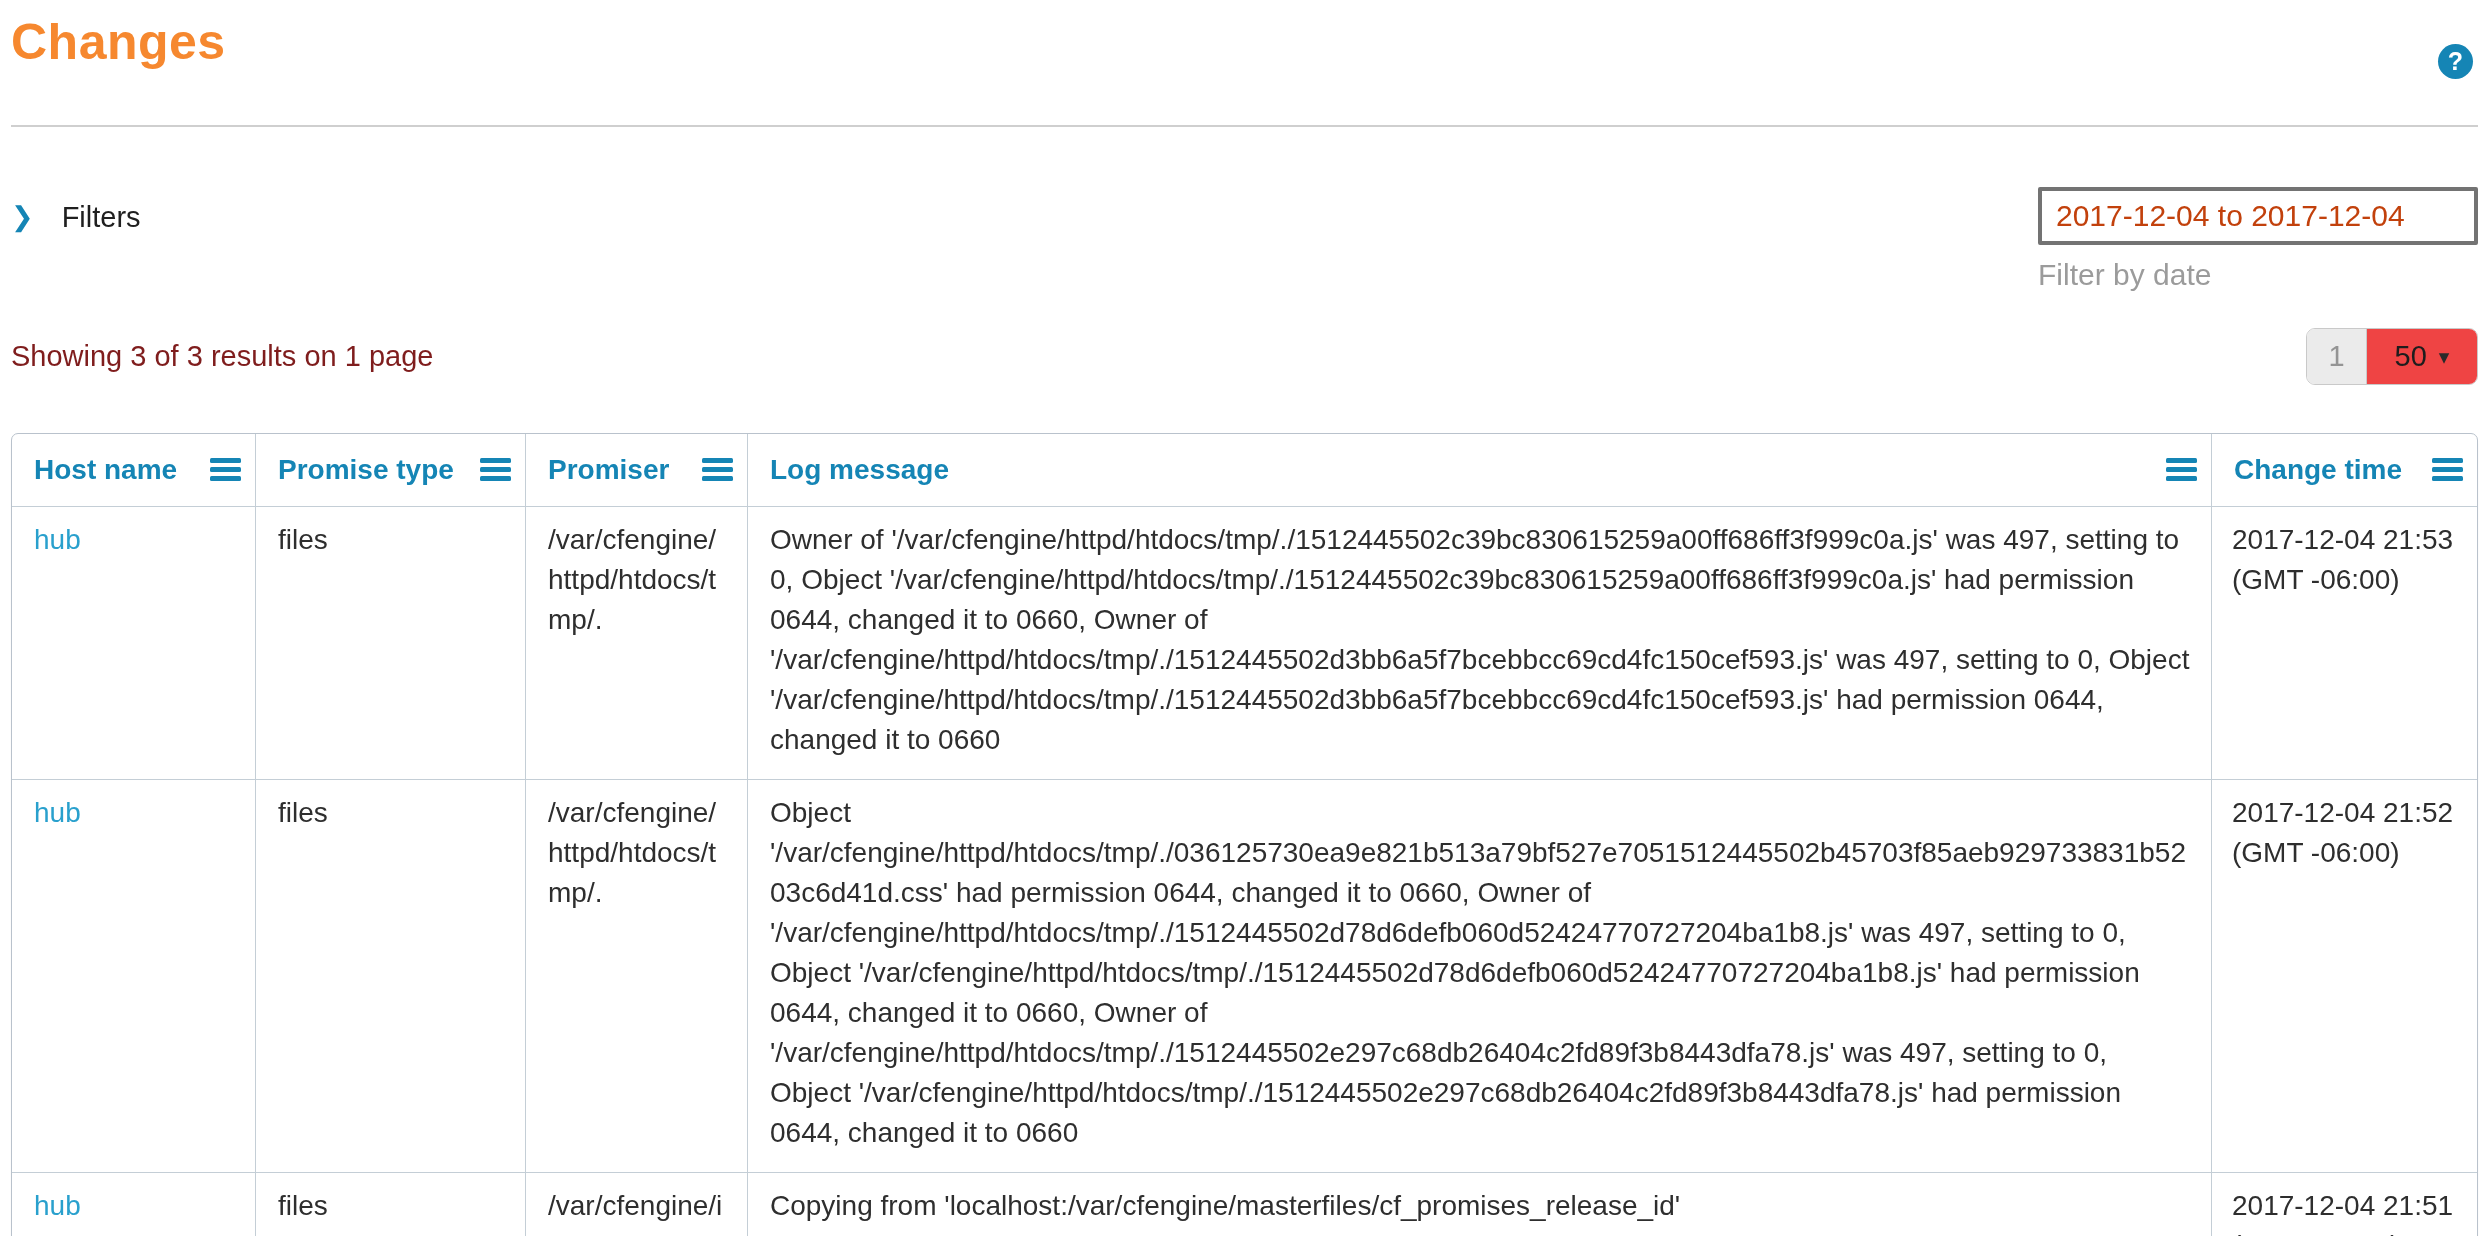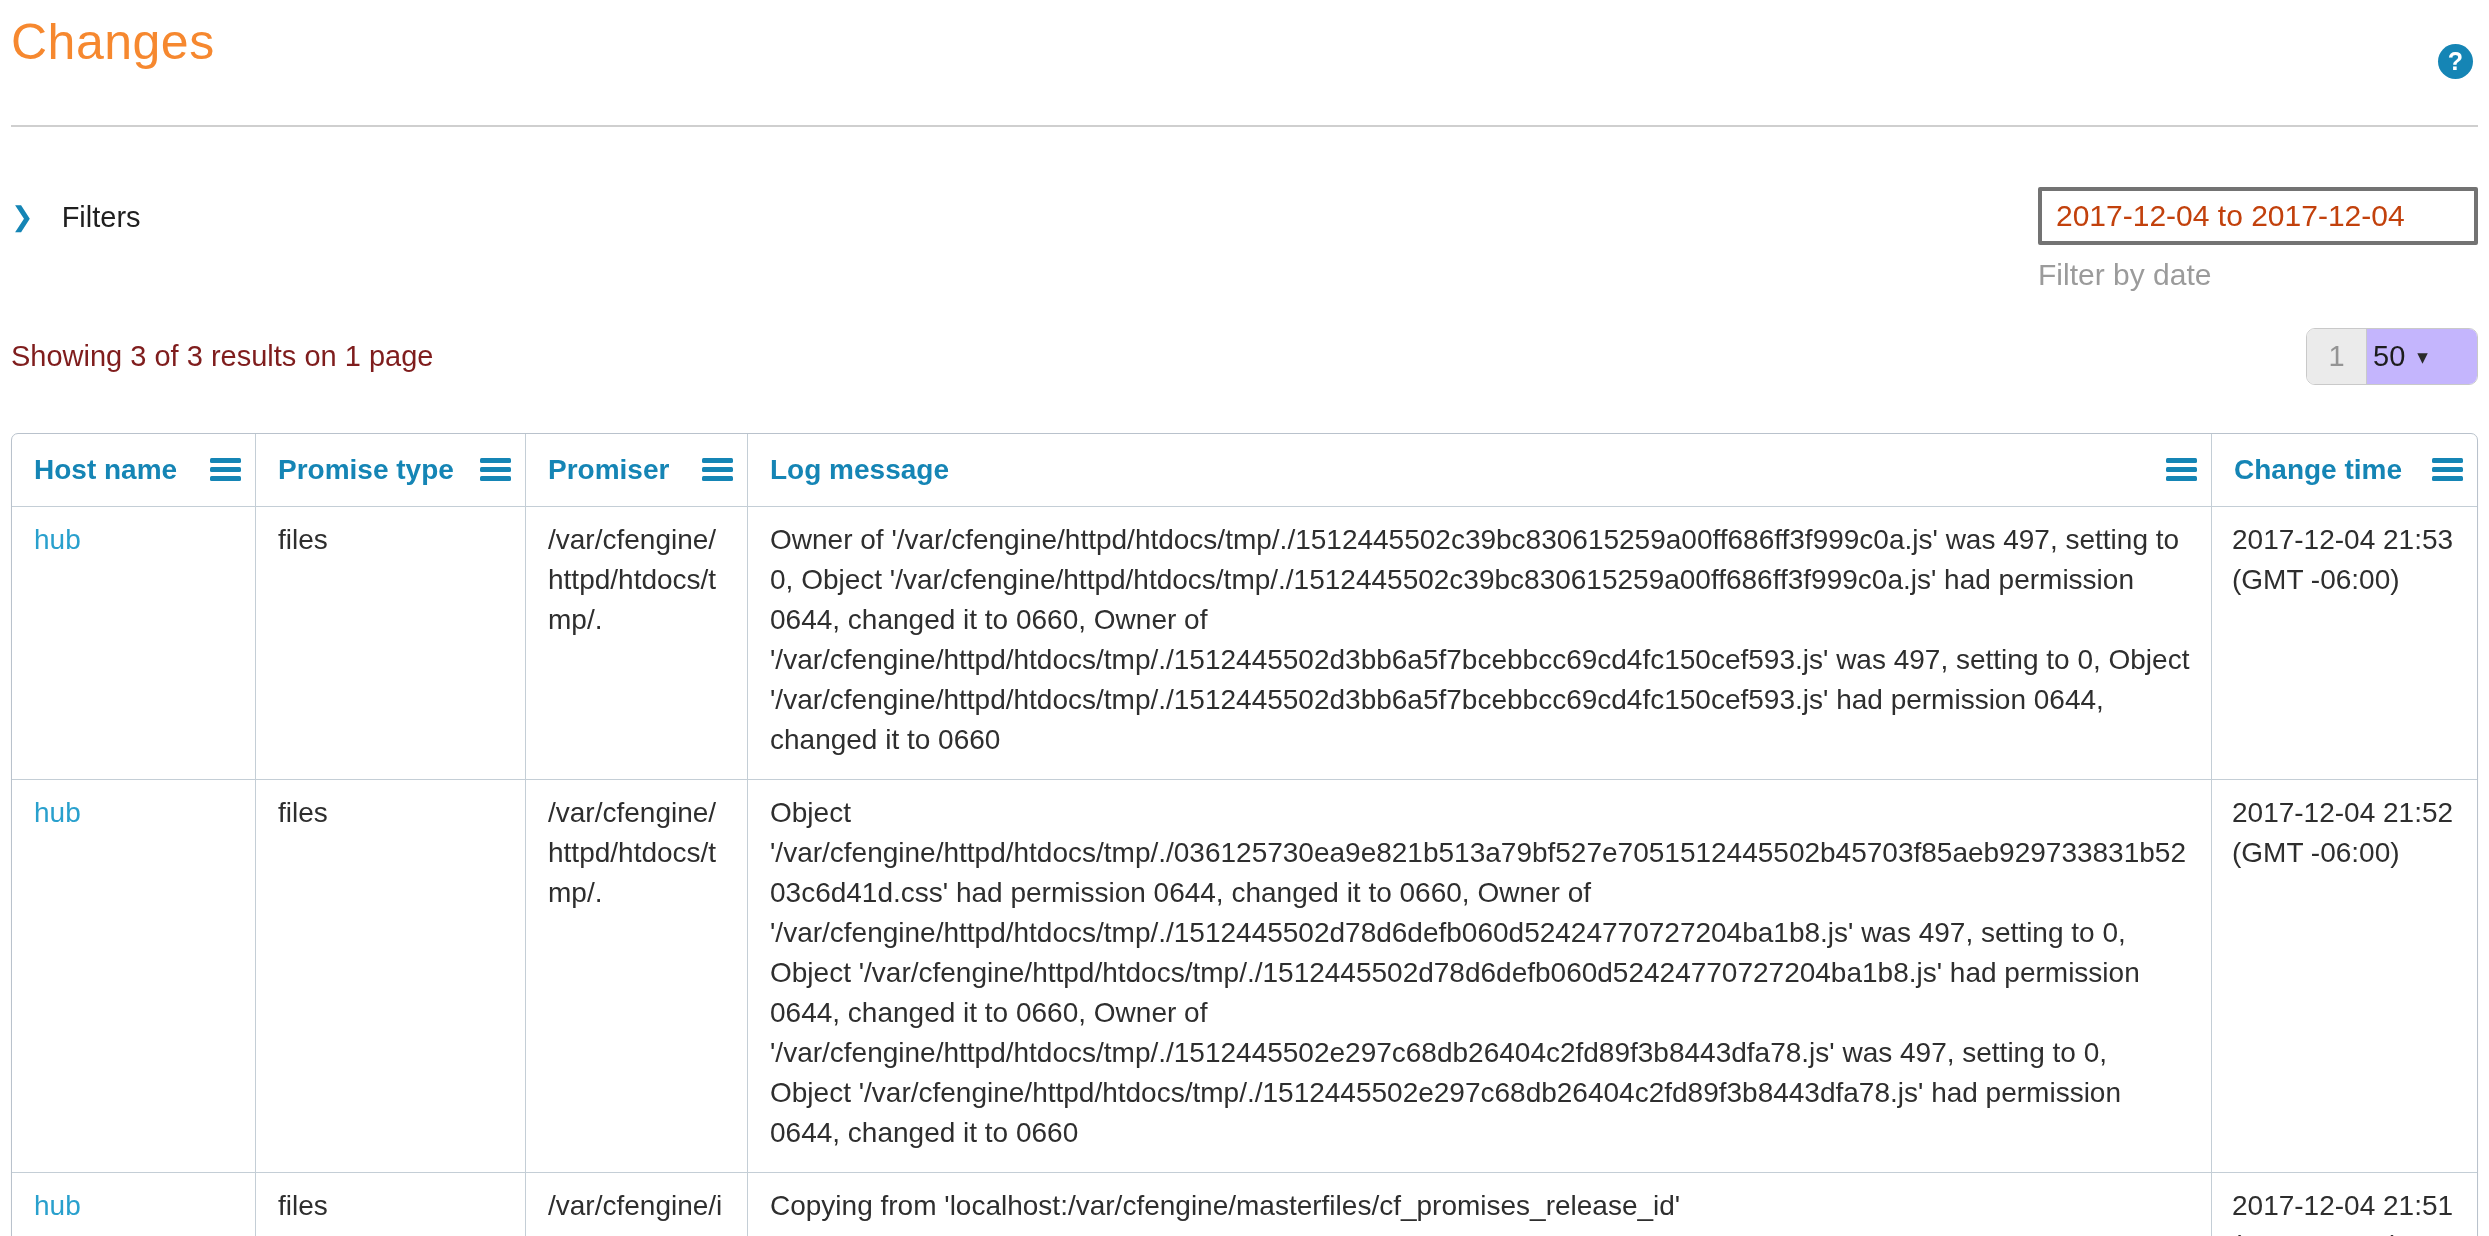--- a/index.html
+++ b/index.html
@@ -10,21 +10,21 @@
     font-size: 28px;
     color: #2f2f2f;
   }
   .page { padding: 0 11px 20px 11px; position: relative; }
 
   
   .page-title {
     margin: 6px 0 0 0;
     font-size: 50px;
     line-height: 1.45;
-    font-weight: 400;
+    font-weight: 700;
     color: #f6882f;
     letter-spacing: 0.5px;
   }
   .help-btn {
     position: absolute;
     top: 38px;
     right: 16px;
     width: 35px; height: 35px;
     border-radius: 50%;
     background: #1585b5;
@@ -104,24 +104,24 @@
     background: #ebebeb;
     color: #949494;
     font-size: 29px;
     display: flex; align-items: center; justify-content: center;
     border: none;
     border-right: 1px solid #c9c9c9;
     cursor: default;
   }
   .pager-size {
     width: 110px;
-    background: #c4b5fd;
+    background: #ef4444;
     color: #1d1d1d;
     font-size: 29px;
-    display: flex; align-items: center; justify-content: flex-start;
+    display: flex; align-items: center; justify-content: center;
     border: none;
     cursor: pointer;
   }
   .pager-caret {
     font-size: 21px;
     color: #2a2a2a;
     margin-left: 12px;
     line-height: 1;
   }
 

